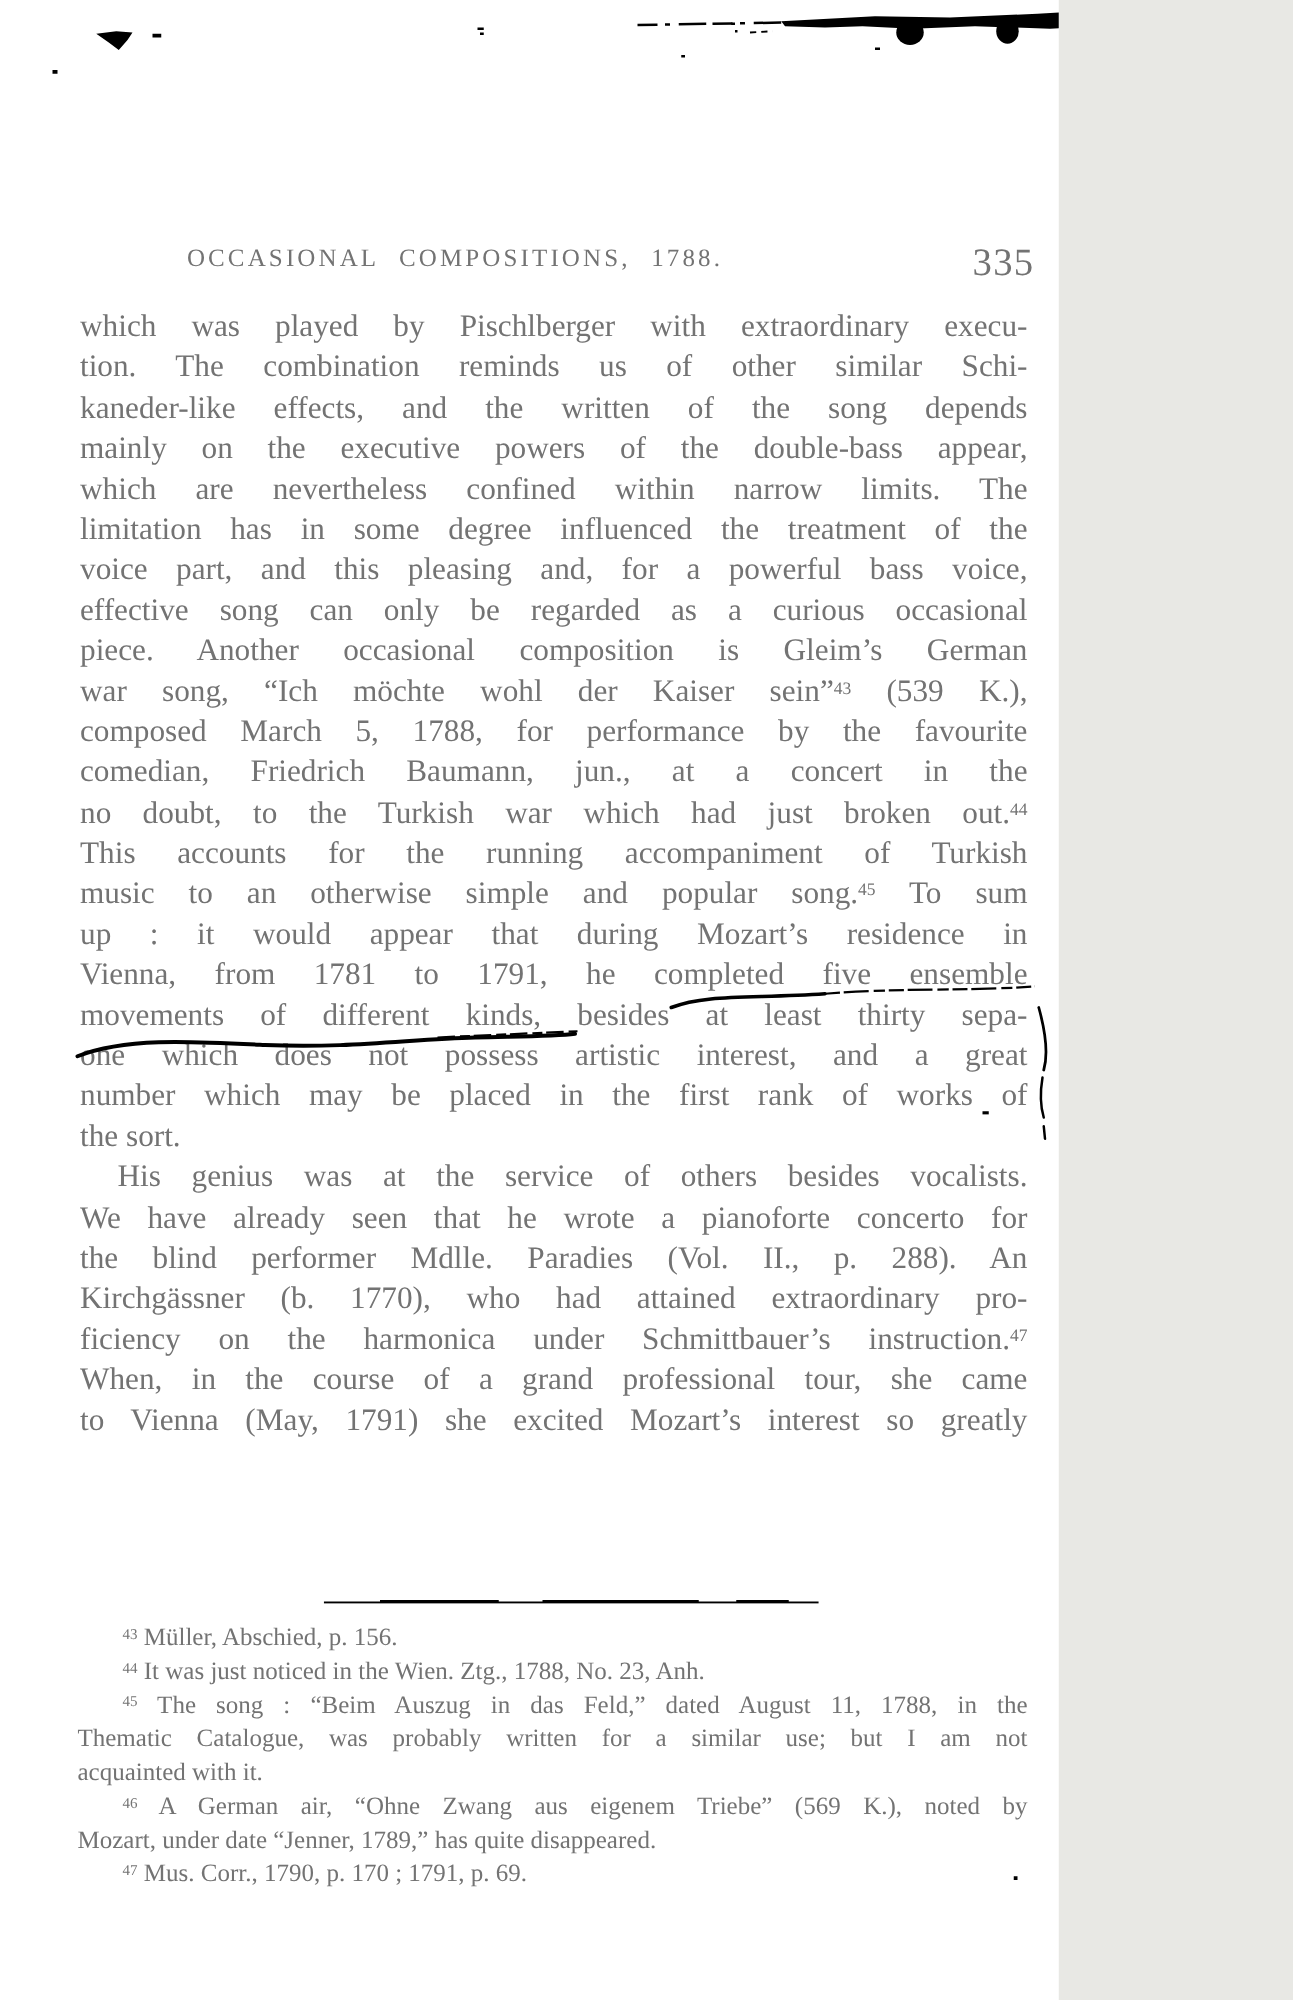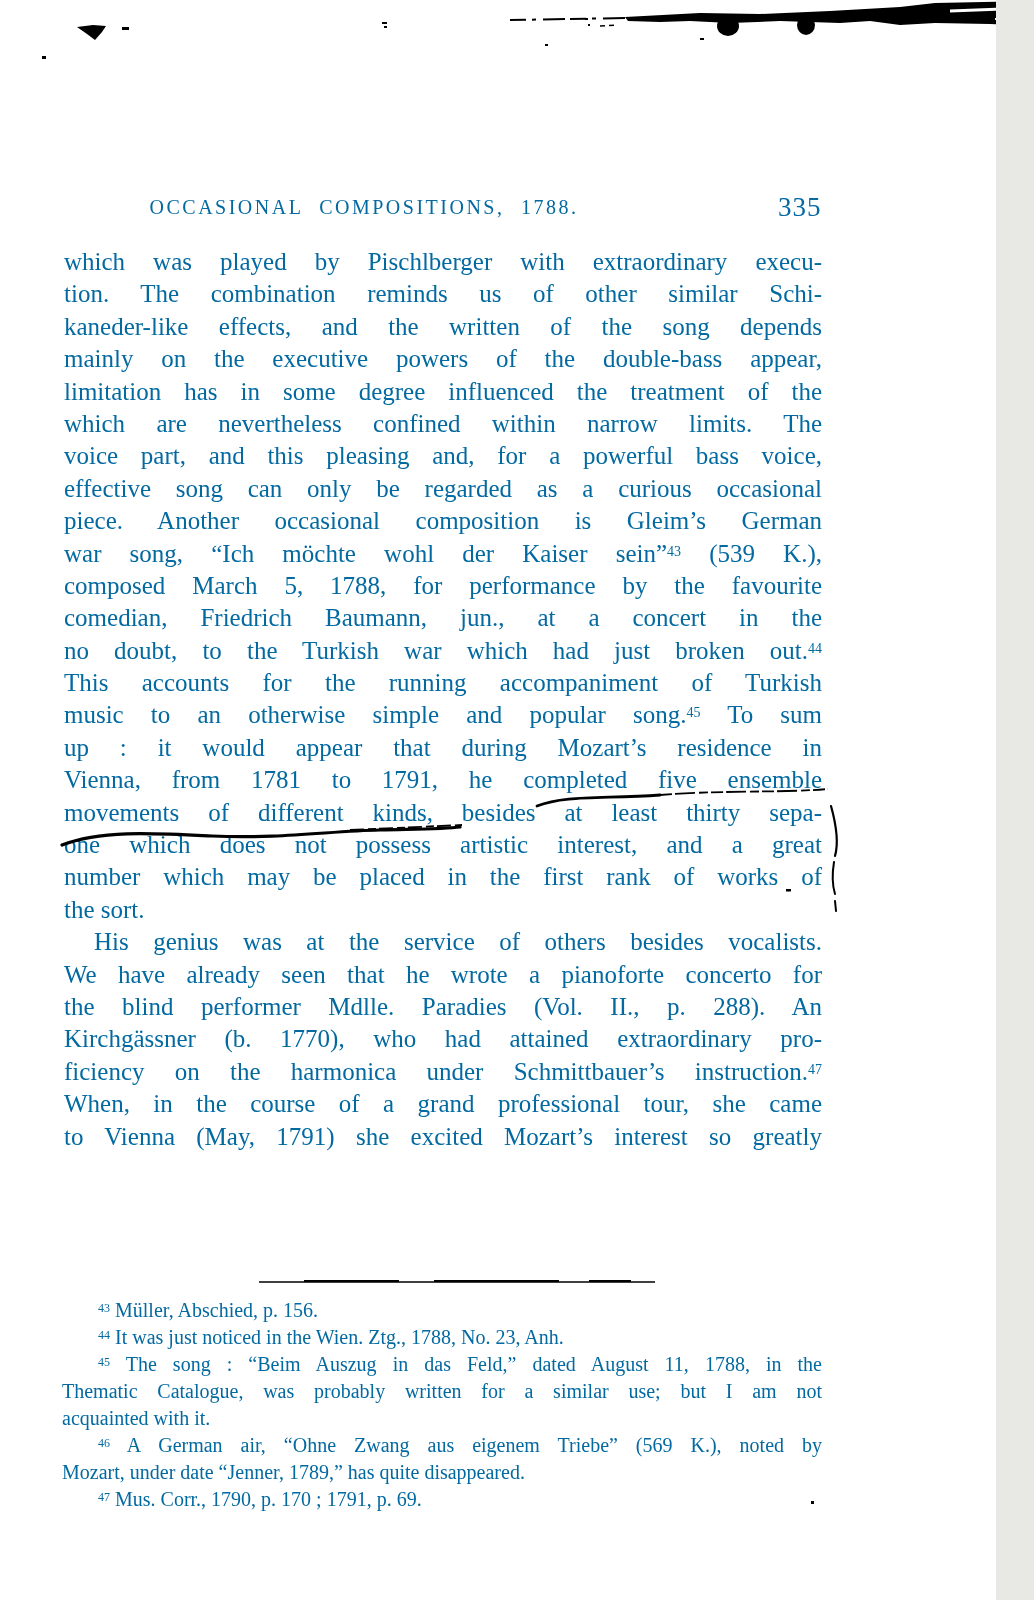--- a/index.html
+++ b/index.html
@@ -1,32 +1,32 @@
 <!DOCTYPE html>
 <html><head>
 <meta charset="utf-8">
 <style>
   html,body{margin:0;padding:0;background:#e8e8e4;}
   .page{
     position:relative;
-    width:996px;height:1600px;
+    width:847px;height:1600px;
     background:#ffffff;
-    color:#0369a1;
+    color:#737373;
     font-family:"Liberation Serif","DejaVu Serif",serif;
     overflow:hidden;
   }
   .running-title{
     position:absolute;left:64px;top:196px;width:600px;
     text-align:center;
     font-size:20px;letter-spacing:2.5px;word-spacing:9px;
     white-space:nowrap;
   }
   .page-number{
     position:absolute;left:778px;top:192px;
-    font-size:27px;letter-spacing:1px;
+    font-size:31px;letter-spacing:1px;
   }
   #body-text{
     position:absolute;left:64px;top:246px;width:758px;
     font-size:25px;line-height:32.4px;
   }
   .bline{
     text-align:justify;text-align-last:justify;
     height:32.4px;white-space:nowrap;
   }
   .bline.left{text-align-last:left;}
@@ -73,22 +73,22 @@
   </svg>
 
   <div class="running-title">OCCASIONAL COMPOSITIONS, 1788.</div>
   <div class="page-number">335</div>
 
   <div id="body-text">
       <div class="bline">which was played by Pischlberger with extraordinary execu-</div>
       <div class="bline">tion.  The combination reminds us of other similar Schi-</div>
       <div class="bline">kaneder-like effects, and the written of the song depends</div>
       <div class="bline">mainly on the executive powers of the double-bass appear,</div>
+      <div class="bline">which are nevertheless confined within narrow limits.  The</div>
       <div class="bline">limitation has in some degree influenced the treatment of the</div>
-      <div class="bline">which are nevertheless confined within narrow limits.  The</div>
       <div class="bline">voice part, and this pleasing and, for a powerful bass voice,</div>
       <div class="bline">effective song can only be regarded as a curious occasional</div>
       <div class="bline">piece.  Another occasional composition is Gleim’s German</div>
       <div class="bline">war song, “Ich möchte wohl der Kaiser sein”<sup>43</sup> (539 K.),</div>
       <div class="bline">composed March 5, 1788, for performance by the favourite</div>
       <div class="bline">comedian, Friedrich Baumann, jun., at a concert in the</div>
       <div class="bline">no doubt, to the Turkish war which had just broken out.<sup>44</sup></div>
       <div class="bline">This accounts for the running accompaniment of Turkish</div>
       <div class="bline">music to an otherwise simple and popular song.<sup>45</sup>  To sum</div>
       <div class="bline">up : it would appear that during Mozart’s residence in</div>

